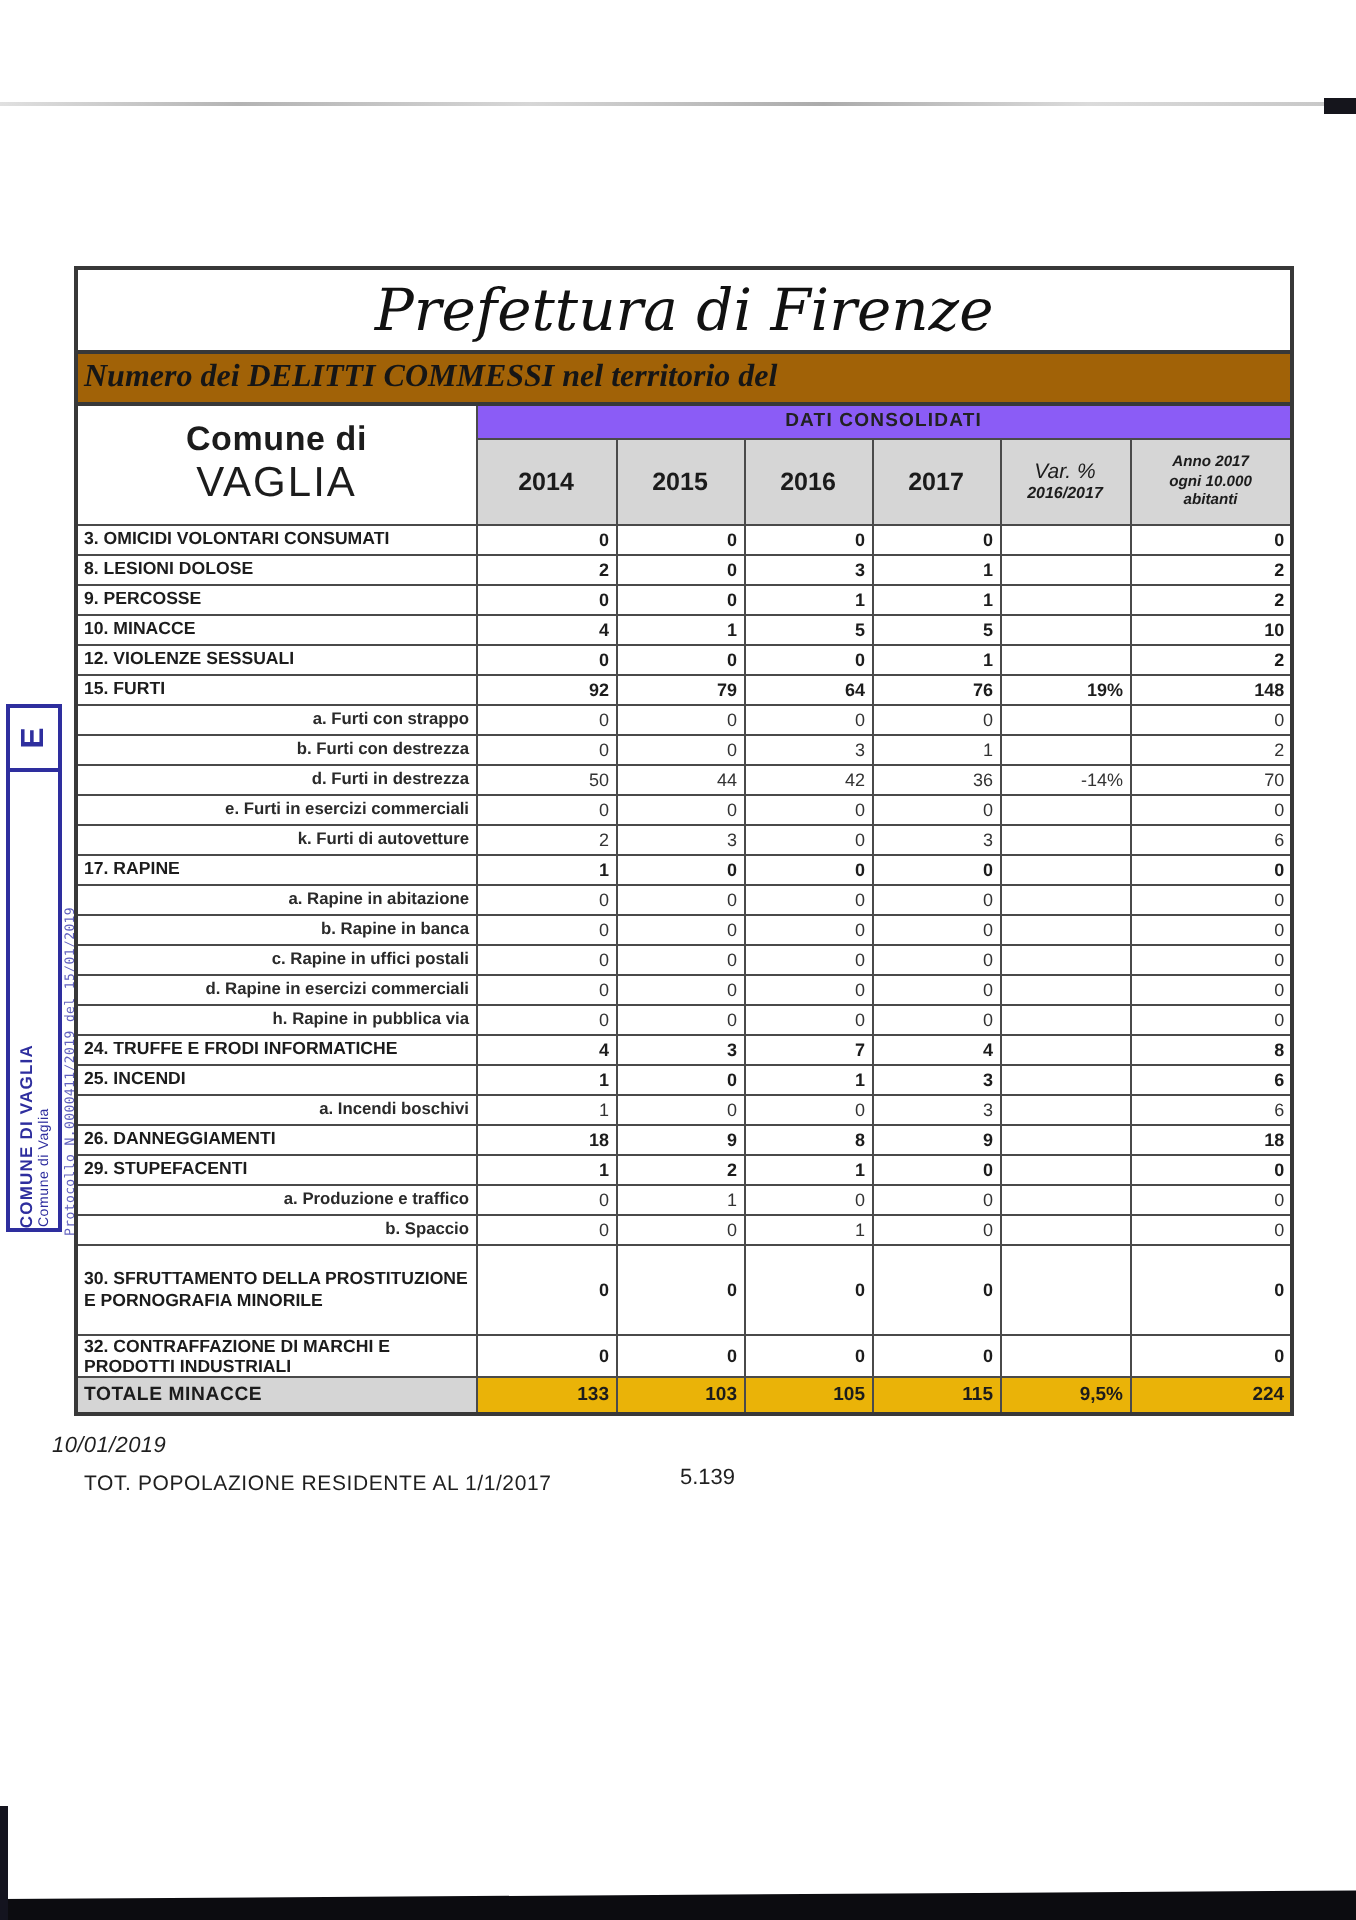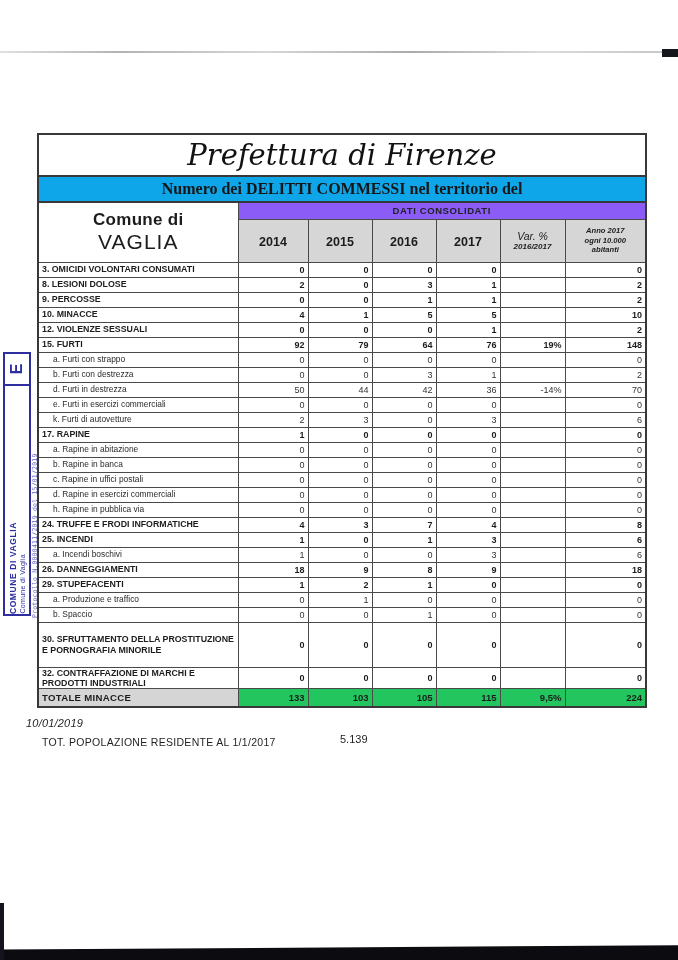--- a/index.html
+++ b/index.html
@@ -38,44 +38,44 @@
     color:#4646b4;white-space:nowrap;opacity:.85;
   }
 
   
   .doc{position:absolute;left:37px;top:133px;width:608px;}
   table{border-collapse:collapse;table-layout:fixed;width:608px;}
   td,th{border:1px solid #4a4a4a;padding:0 3px;box-sizing:border-box;overflow:hidden;}
   .frame{border:2px solid #383838;}
   .title-row td{border:2px solid #383838;height:42px;text-align:center;background:#fff;margin-left:16px;}
   .title-text{font-family:"DejaVu Serif",serif;font-style:italic;font-size:29px;color:#111;}
-  .subtitle-row td{border:2px solid #383838;height:26px;text-align:center;background:#0ea5e9;}
+  .subtitle-row td{border:2px solid #383838;height:26px;background:#a16207;font-style:italic;}
   .subtitle-text{font-family:"Liberation Serif",serif;font-weight:bold;font-size:16px;color:#161616;}
   .corner{background:#fff;text-align:center;vertical-align:middle;}
   .corner .l1{display:block;font-size:17px;font-weight:bold;letter-spacing:.3px;}
   .corner .l2{display:block;font-size:21px;font-weight:normal;letter-spacing:1px;}
   .band{background:#8b5cf6;text-align:center;font-weight:bold;font-size:9.5px;letter-spacing:.6px;height:17px;color:#222;}
   .yearhead td{background:#d6d6d6;text-align:center;vertical-align:middle;height:43px;}
   .year{font-weight:bold;font-size:12.5px;color:#1b1b1b;}
   .varhead .v1{display:block;font-weight:normal;font-style:italic;font-size:10.5px;}
   .varhead .v2{display:block;font-weight:bold;font-style:italic;font-size:8px;}
   .ratehead span{display:block;font-weight:bold;font-style:italic;font-size:7.6px;line-height:1.25;}
   tbody tr{height:15px;}
   tbody td.lbl{font-size:8.8px;vertical-align:middle;line-height:1.15;}
   tr.main td.lbl{font-weight:bold;}
-  tr.sub td.lbl{font-weight:normal;font-size:8.4px;padding-left:14px;color:#2a2a2a;}
+  tr.sub td.lbl{font-weight:bold;font-size:8.4px;padding-left:14px;color:#2a2a2a;text-align:right;}
   td.num{text-align:right;font-size:9px;padding-right:3px;vertical-align:middle;}
   tr.main td.num{font-weight:bold;}
   tr.sub td.num{font-weight:normal;color:#333;}
   td.num.c4{font-weight:bold;}
   td.num.c5{font-weight:bold;}
   tr.tall3{height:45px;}
   tr.tall2{height:14px;}
   tr.total{height:19px;}
-  tr.total td{background:#22c55e;}
+  tr.total td{background:#eab308;}
   tr.total td.lbl{font-weight:bold;font-size:9.6px;background:#d5d5d5;letter-spacing:.3px;}
   tr.total td.num{font-weight:bold;font-size:9.5px;}
 
   .date-note{position:absolute;left:26px;top:717px;font-style:italic;font-size:11px;color:#1f1f1f;letter-spacing:.2px;}
   .pop-line{position:absolute;left:42px;top:736px;font-size:10.5px;color:#1f1f1f;letter-spacing:.3px;}
   .pop-value{position:absolute;left:340px;top:733px;font-size:11px;color:#1f1f1f;}
 </style>
 </head>
 <body>
 

